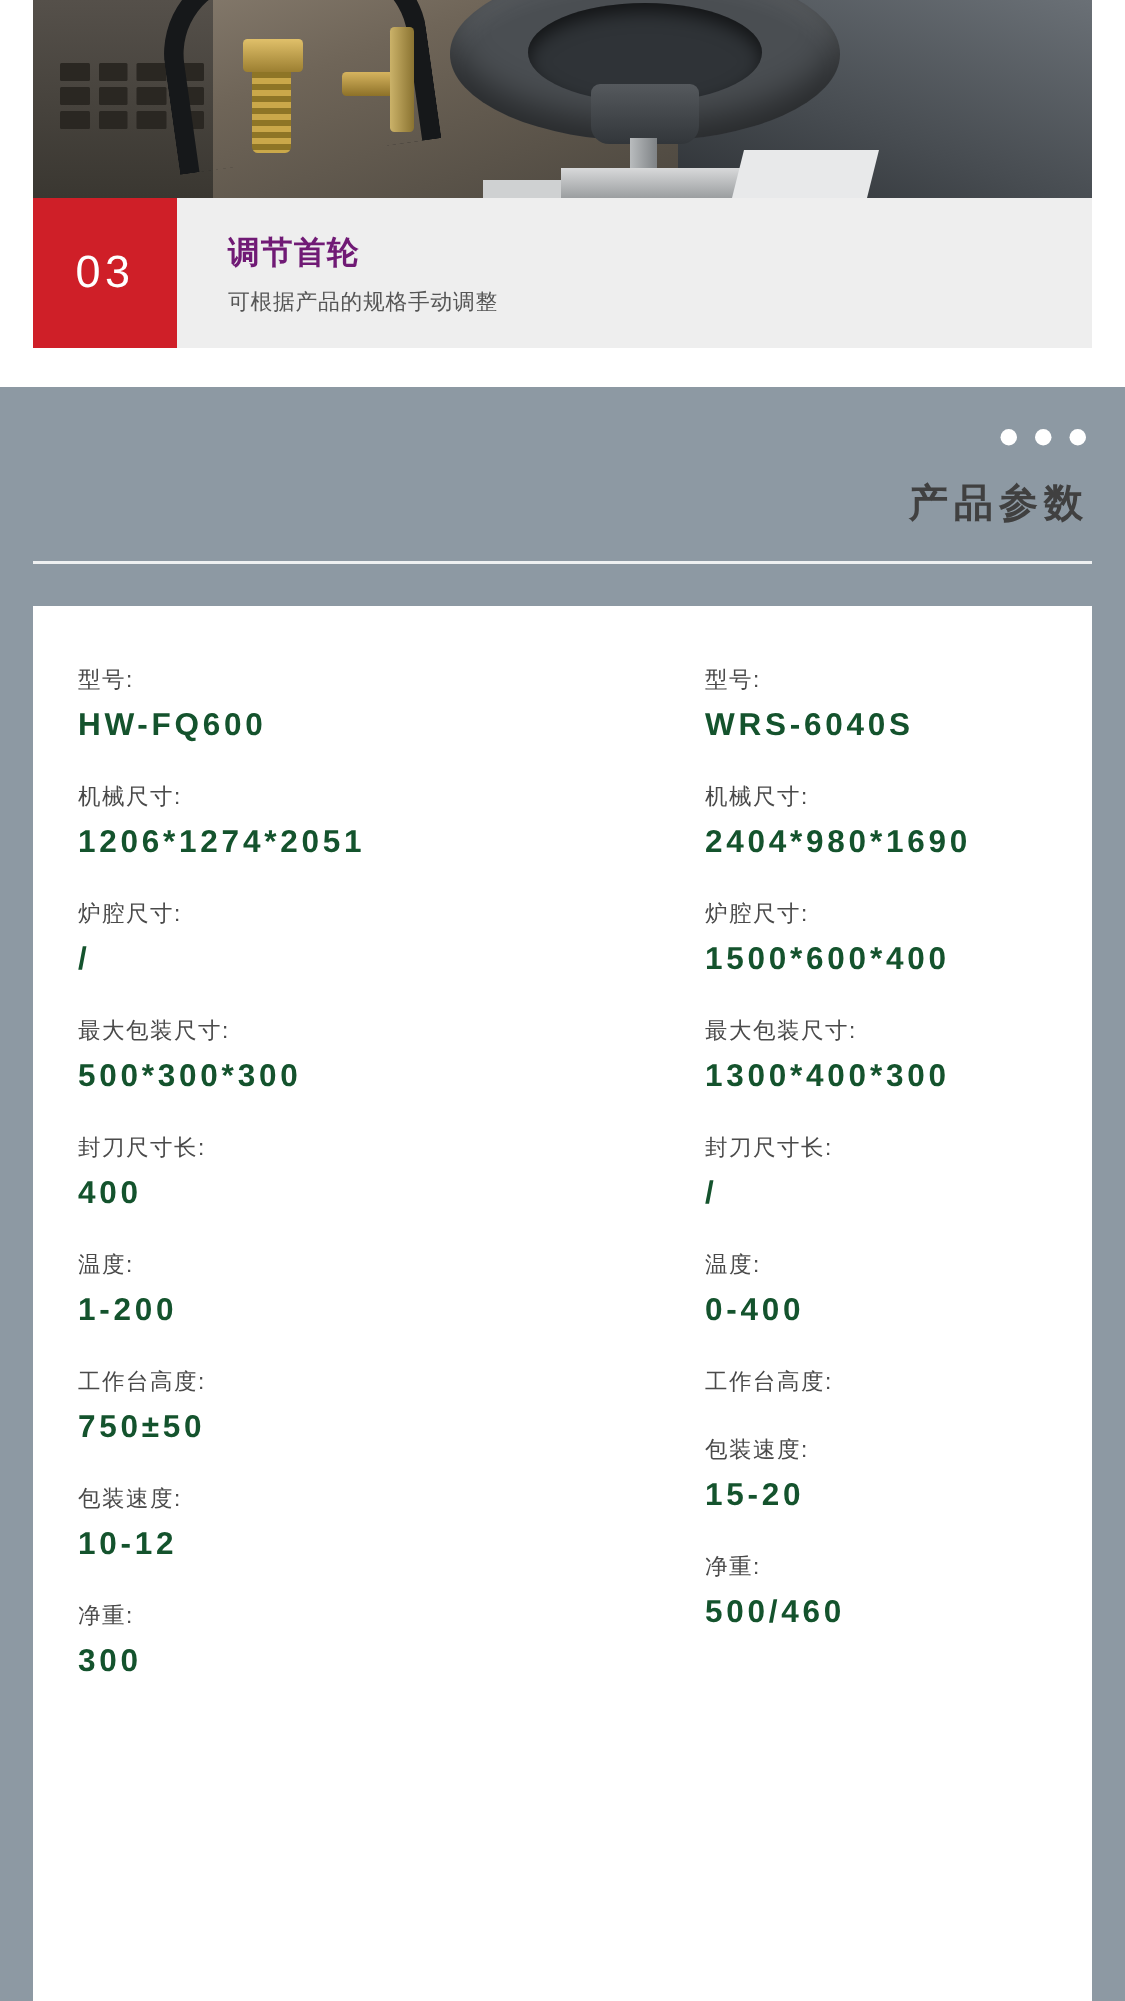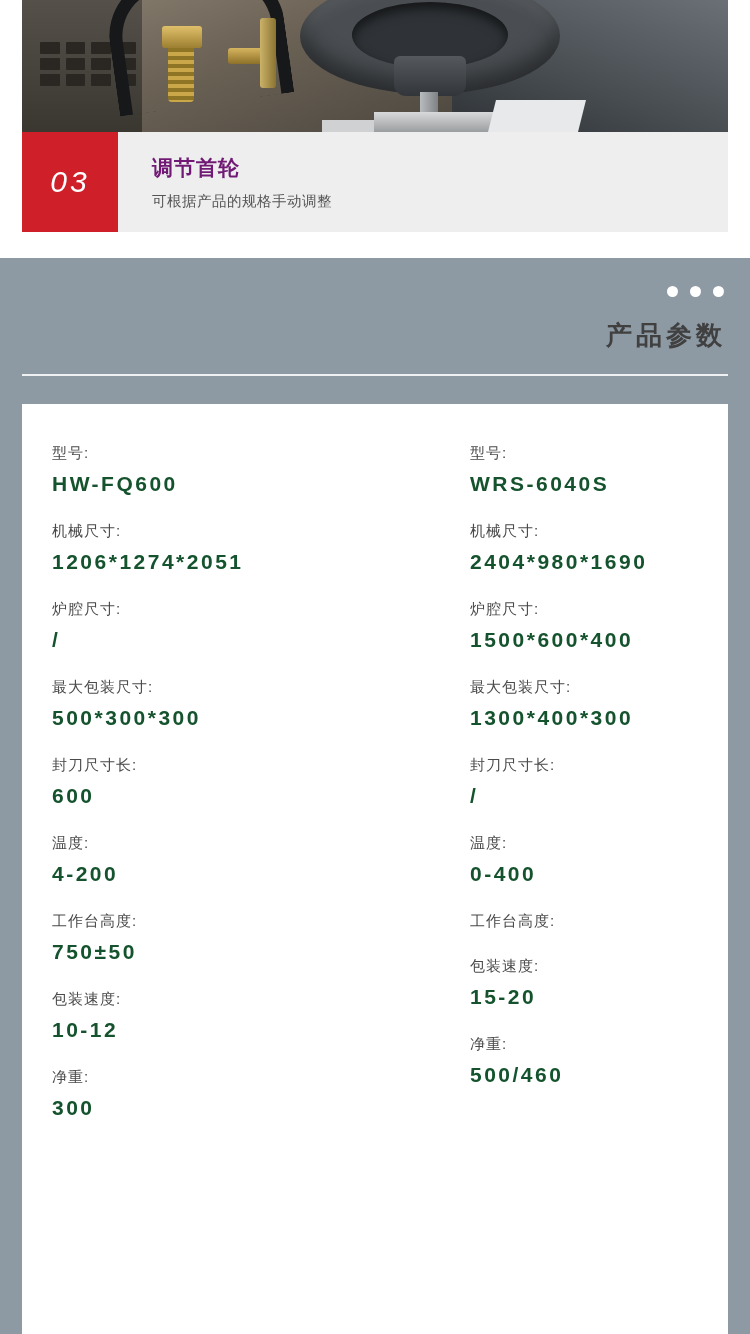--- a/index.html
+++ b/index.html
@@ -170,21 +170,20 @@
     width: 96px;
     height: 100px;
     background: #cf1f28;
     color: #ffffff;
     font-size: 30px;
     letter-spacing: 3px;
     display: flex;
     align-items: center;
     justify-content: center;
     font-weight: 400;
-    font-style: italic;
   }
   .caption-text {
     position: absolute;
     left: 130px;
     top: 22px;
     width: 540px;
   }
   .caption-title {
     font-size: 21px;
     color: #701a75;
@@ -369,25 +368,25 @@
           <div class="field">
             <div class="field-label">炉腔尺寸:</div>
             <div class="field-value">/</div>
           </div>
           <div class="field">
             <div class="field-label">最大包装尺寸:</div>
             <div class="field-value">500*300*300</div>
           </div>
           <div class="field">
             <div class="field-label">封刀尺寸长:</div>
-            <div class="field-value">600</div>
+            <div class="field-value">400</div>
           </div>
           <div class="field">
             <div class="field-label">温度:</div>
-            <div class="field-value">4-200</div>
+            <div class="field-value">1-200</div>
           </div>
           <div class="field">
             <div class="field-label">工作台高度:</div>
             <div class="field-value">750±50</div>
           </div>
           <div class="field">
             <div class="field-label">包装速度:</div>
             <div class="field-value">10-12</div>
           </div>
           <div class="field">

